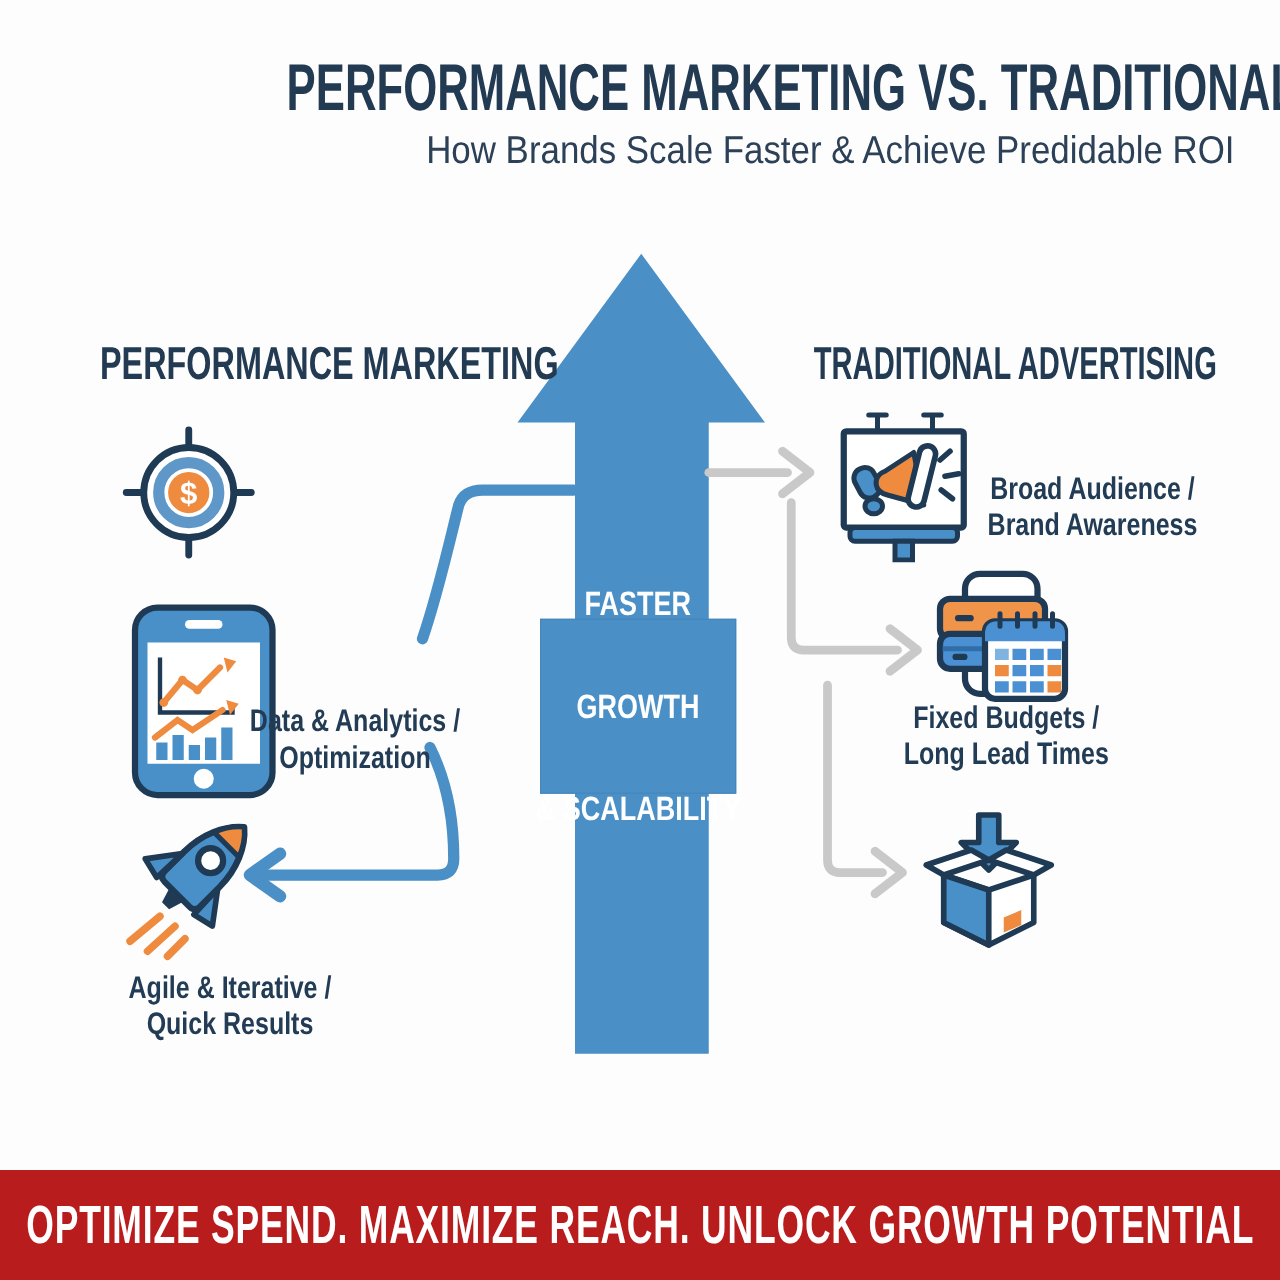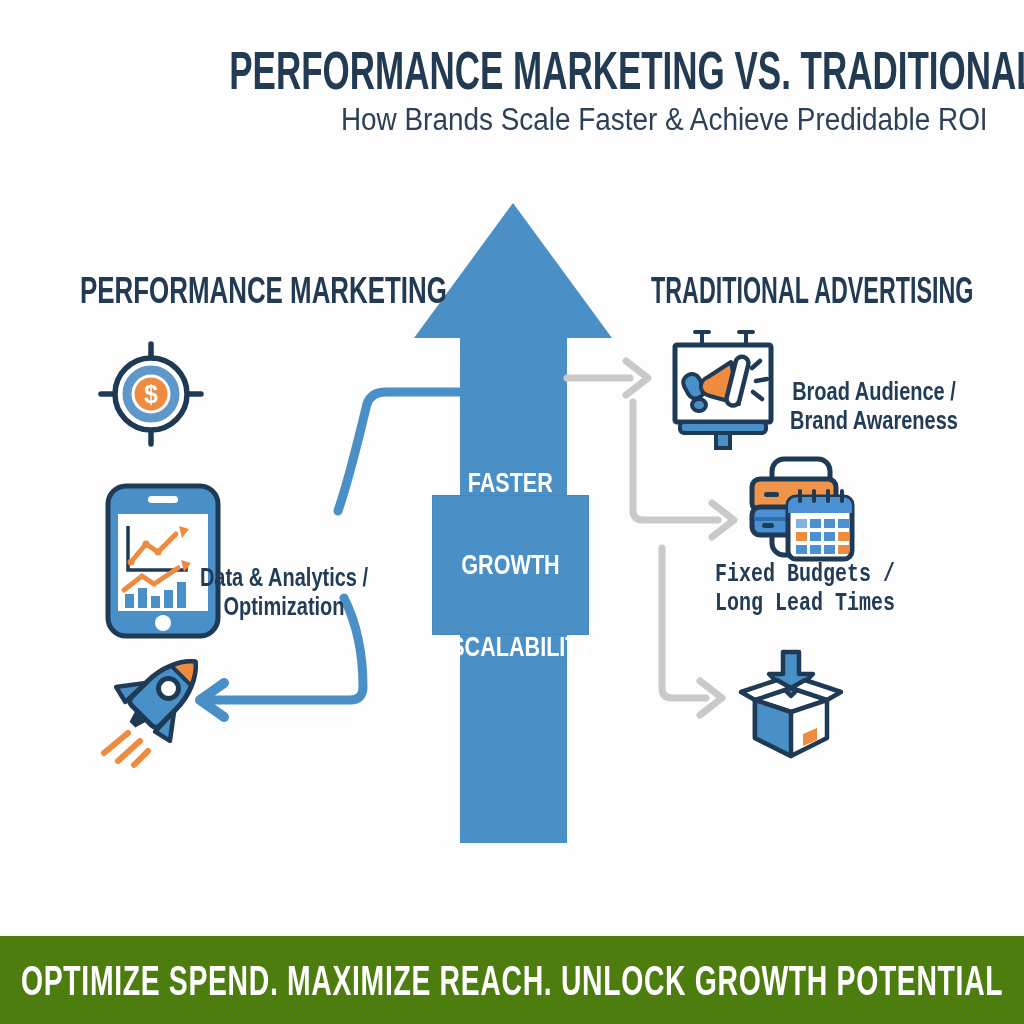--- a/index.html
+++ b/index.html
@@ -23,21 +23,21 @@
   .item-text{width:300px;text-align:center;z-index:5;}
   .item-text .line{display:block;font-size:25px;font-weight:bold;color:#233c55;
     line-height:29px;transform:scaleX(0.80);transform-origin:center;white-space:nowrap;}
   
   .growth-box{left:432px;top:495px;width:155px;height:138px;background:#4a8fc6;
     border:1px solid #4587bc;z-index:4;display:flex;flex-direction:column;
     justify-content:center;align-items:center;gap:47px;}
   .growth-box .line{display:block;color:#ffffff;font-weight:bold;font-size:27px;
     line-height:35px;transform:scaleX(0.80);transform-origin:center;white-space:nowrap;}
   
-  .banner{left:0;top:936px;width:1024px;height:88px;background:#4d7c0f;z-index:6;
+  .banner{left:0;top:936px;width:1024px;height:88px;background:#b91c1c;z-index:6;
     display:flex;align-items:center;justify-content:center;}
   .banner .condense{font-size:43px;font-weight:bold;color:#ffffff;letter-spacing:1px;
     transform:scaleX(0.66);transform-origin:center;}
   svg{display:block;}
   .icon{z-index:4;}
   #connector-layer{left:0;top:0;z-index:1;}
 </style>
 </head>
 <body>
 
@@ -120,20 +120,24 @@
       <path d="M70,6 C64,11 59,18 56,26 L84,26 C81,18 76,11 70,6 Z" fill="#ee8b3e" stroke="#1f3a54" stroke-width="4" stroke-linejoin="round"></path>
       <circle cx="70" cy="44" r="10" fill="#ffffff" stroke="#1f3a54" stroke-width="5"></circle>
       <path d="M50,56 L32,80 L49,84 Z" fill="#4a90c8" stroke="#1f3a54" stroke-width="4.5" stroke-linejoin="round"></path>
       <path d="M90,56 L108,80 L91,84 Z" fill="#4a90c8" stroke="#1f3a54" stroke-width="4.5" stroke-linejoin="round"></path>
       <path d="M62,82 L78,82 L74,95 L66,95 Z" fill="#1f3a54"></path>
     </g>
     <path d="M40,88 L16,108" stroke="#ee8b3e" stroke-width="6" stroke-linecap="round" fill="none"></path>
     <path d="M52,96 L30,116" stroke="#ee8b3e" stroke-width="6" stroke-linecap="round" fill="none"></path>
     <path d="M60,106 L46,120" stroke="#ee8b3e" stroke-width="6" stroke-linecap="round" fill="none"></path>
   </svg>
+  <div class="abs item-text" style="left:34px;top:776px;">
+    <span class="line">Agile &amp; Iterative /</span>
+    <span class="line">Quick Results</span>
+  </div>
 
   <svg class="abs icon" style="left:663px;top:326px;" width="120" height="124" viewBox="0 0 120 124">
     <path d="M32,6 H46 M39,6 V20 M76,6 H90 M83,6 V20" stroke="#1f3a54" stroke-width="4" stroke-linecap="round"></path>
     <rect x="12" y="19" width="96" height="77" rx="2" fill="#ffffff" stroke="#1f3a54" stroke-width="5"></rect>
     <rect x="22" y="48" width="17" height="25" rx="8" transform="rotate(-28 30 60)" fill="#4a90c8" stroke="#1f3a54" stroke-width="4"></rect>
     <ellipse cx="36" cy="79" rx="7" ry="6" fill="#4a90c8" stroke="#1f3a54" stroke-width="4"></ellipse>
     <path d="M38,62 Q37,54 45,51 L68,36 L76,78 L47,70 Q39,68 38,62 Z" fill="#ee8b3e" stroke="#1f3a54" stroke-width="4" stroke-linejoin="round"></path>
     <rect x="68" y="30" width="13" height="50" rx="6.5" transform="rotate(14 74 55)" fill="#ffffff" stroke="#1f3a54" stroke-width="4.5"></rect>
     <path d="M89,42 L97,35 M93,55 L104,53 M90,66 L99,73" stroke="#1f3a54" stroke-width="4.5" stroke-linecap="round"></path>
     <rect x="17" y="96" width="86" height="11" rx="4" fill="#4a90c8" stroke="#1f3a54" stroke-width="4"></rect>
@@ -162,21 +166,21 @@
       <rect x="54" y="77" width="11" height="9" fill="#ee8b3e"></rect>
       <rect x="68" y="77" width="11" height="9" fill="#4a90d2"></rect>
       <rect x="82" y="77" width="11" height="9" fill="#4a90d2"></rect>
       <rect x="96" y="77" width="11" height="9" fill="#ee8b3e"></rect>
       <rect x="54" y="90" width="11" height="9" fill="#4a90d2"></rect>
       <rect x="68" y="90" width="11" height="9" fill="#4a90d2"></rect>
       <rect x="82" y="90" width="11" height="9" fill="#4a90d2"></rect>
       <rect x="96" y="90" width="11" height="9" fill="#ee8b3e"></rect>
     </g>
   </svg>
-  <div class="abs item-text" style="left:655px;top:560px;font-family:Liberation Mono, monospace;">
+  <div class="abs item-text" style="left:655px;top:560px;">
     <span class="line">Fixed Budgets /</span>
     <span class="line">Long Lead Times</span>
   </div>
 
   <svg class="abs icon" style="left:737px;top:648px;" width="108" height="118" viewBox="0 0 108 118">
     <path d="M46,4 H62 V26 H76 L54,48 L32,26 H46 Z" fill="#4a90c8" stroke="#1f3a54" stroke-width="4.5" stroke-linejoin="round"></path>
     <path d="M18,52 L4,44 L40,32 L54,40 Z" fill="#ffffff" stroke="#1f3a54" stroke-width="4.5" stroke-linejoin="round"></path>
     <path d="M54,40 L68,32 L104,44 L90,52 Z" fill="#ffffff" stroke="#1f3a54" stroke-width="4.5" stroke-linejoin="round"></path>
     <path d="M18,52 L54,64 L90,52 L90,90 L54,108 L18,90 Z" fill="#ffffff" stroke="#1f3a54" stroke-width="4.5" stroke-linejoin="round"></path>
     <path d="M18,52 L54,64 L54,108 L18,90 Z" fill="#4a90c8" stroke="#1f3a54" stroke-width="4.5" stroke-linejoin="round"></path>

